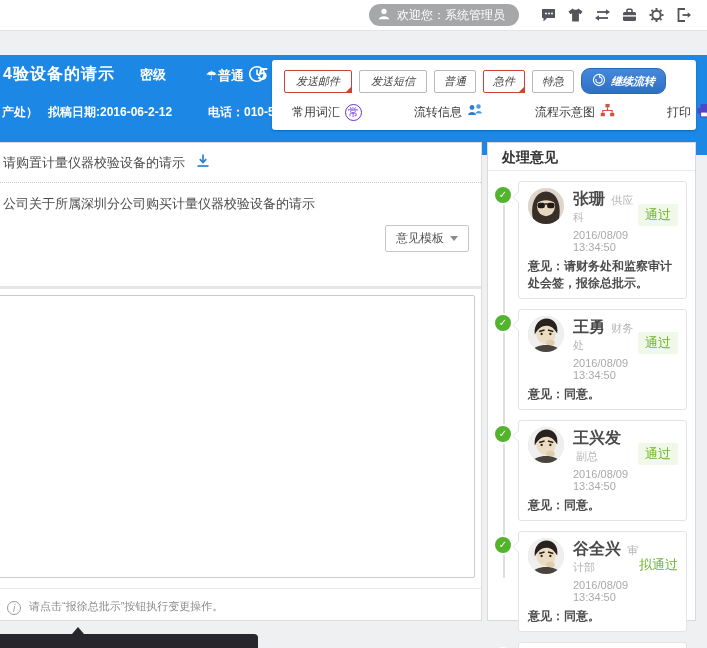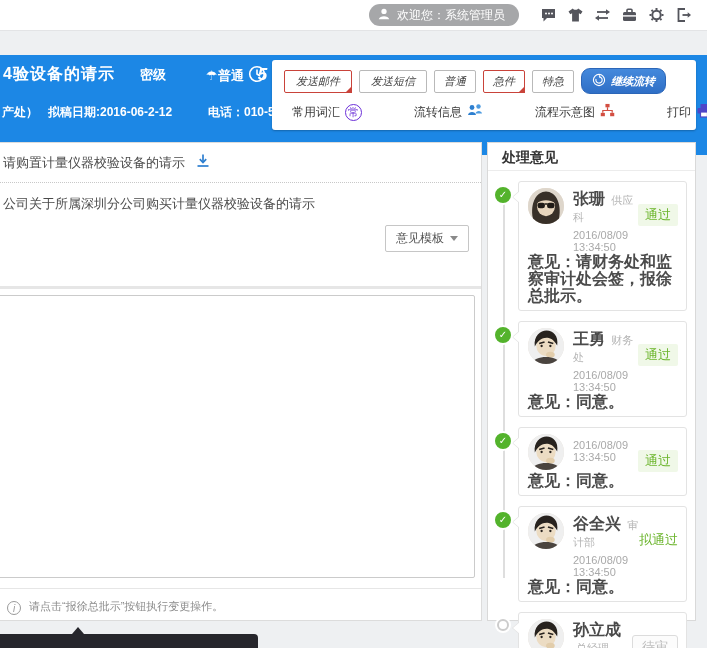--- a/index.html
+++ b/index.html
@@ -91,21 +91,21 @@
   .avatar { width:36px; height:36px; border-radius:50%; overflow:hidden; flex:none; margin-right:9px; background:#e9e2d8; }
   .avatar svg { display:block; }
   .c-mid { flex:1; padding-top:1px; }
   .c-name { font-size:16px; font-weight:bold; color:#4a4a4a;font-family:Liberation Serif, serif; }
   .c-dept { font-size:11px; color:#b5b5b5; margin-left:3px; font-weight:normal; }
   .c-time { font-size:11px; color:#a9a9a9; margin-top:4px; }
   .badge { font-size:13px; flex:none; margin-top:16px; }
   .badge.pass { background:#f0f8e8; color:#6cb52d; padding:2px 7px; border-radius:2px; }
   .badge.pre { color:#6cb52d; padding:2px 0; }
   .badge.pending { color:#bcbcbc; border:1px solid #dcdcdc; background:#fcfcfc; padding:2px 9px; border-radius:3px; }
-  .c-opinion { font-size:16px; color:#4b4b4b; font-weight:bold; line-height:17px; }
+  .c-opinion { font-size:12px; color:#4b4b4b; font-weight:bold; line-height:17px; margin-top:5px; }
 </style>
 </head>
 <body>
 
 <div class="topbar">
   <div class="welcome-pill">
     <span>
       <svg width="14" height="14" viewBox="0 0 16 16">
           <circle cx="8" cy="5" r="3" fill="#fff"></circle>
           <path d="M2 14 C3 9.5 13 9.5 14 14 Z" fill="#fff"></path>
@@ -342,20 +342,24 @@
                 <path d="M7 19 C5.5 8 13 2.5 19 2.5 C26 2.5 31.5 8 30 18 C26 11 22 10 19 10 C14 10 10 13 7 19 Z" fill="#27221e"></path>
                 <path d="M11.5 16 l5.5 -1.6" stroke="#27221e" stroke-width="1.6"></path>
                 <path d="M20.5 14.4 l5.5 1.6" stroke="#27221e" stroke-width="1.6"></path>
                 <circle cx="14" cy="18.5" r="1.2" fill="#27221e"></circle>
                 <circle cx="23" cy="18.5" r="1.2" fill="#27221e"></circle>
                 <ellipse cx="23" cy="27.5" rx="4.5" ry="3" fill="#e2cdab"></ellipse>
                 <path d="M3 37 C7 27.5 30 27.5 34 37 Z" fill="#4a443f"></path>
               </svg>
           </span>
           <div class="c-mid">
+            <div>
+              <span class="c-name">王兴发</span>
+              <span class="c-dept">副总</span>
+            </div>
             <div class="c-time">2016/08/09 13:34:50</div>
           </div>
           <span class="badge pass">通过</span>
         </div>
         <div class="c-opinion">意见：同意。</div>
       </div>
     </div>
 
     <div class="tl-item">
       <span class="node check"></span>

